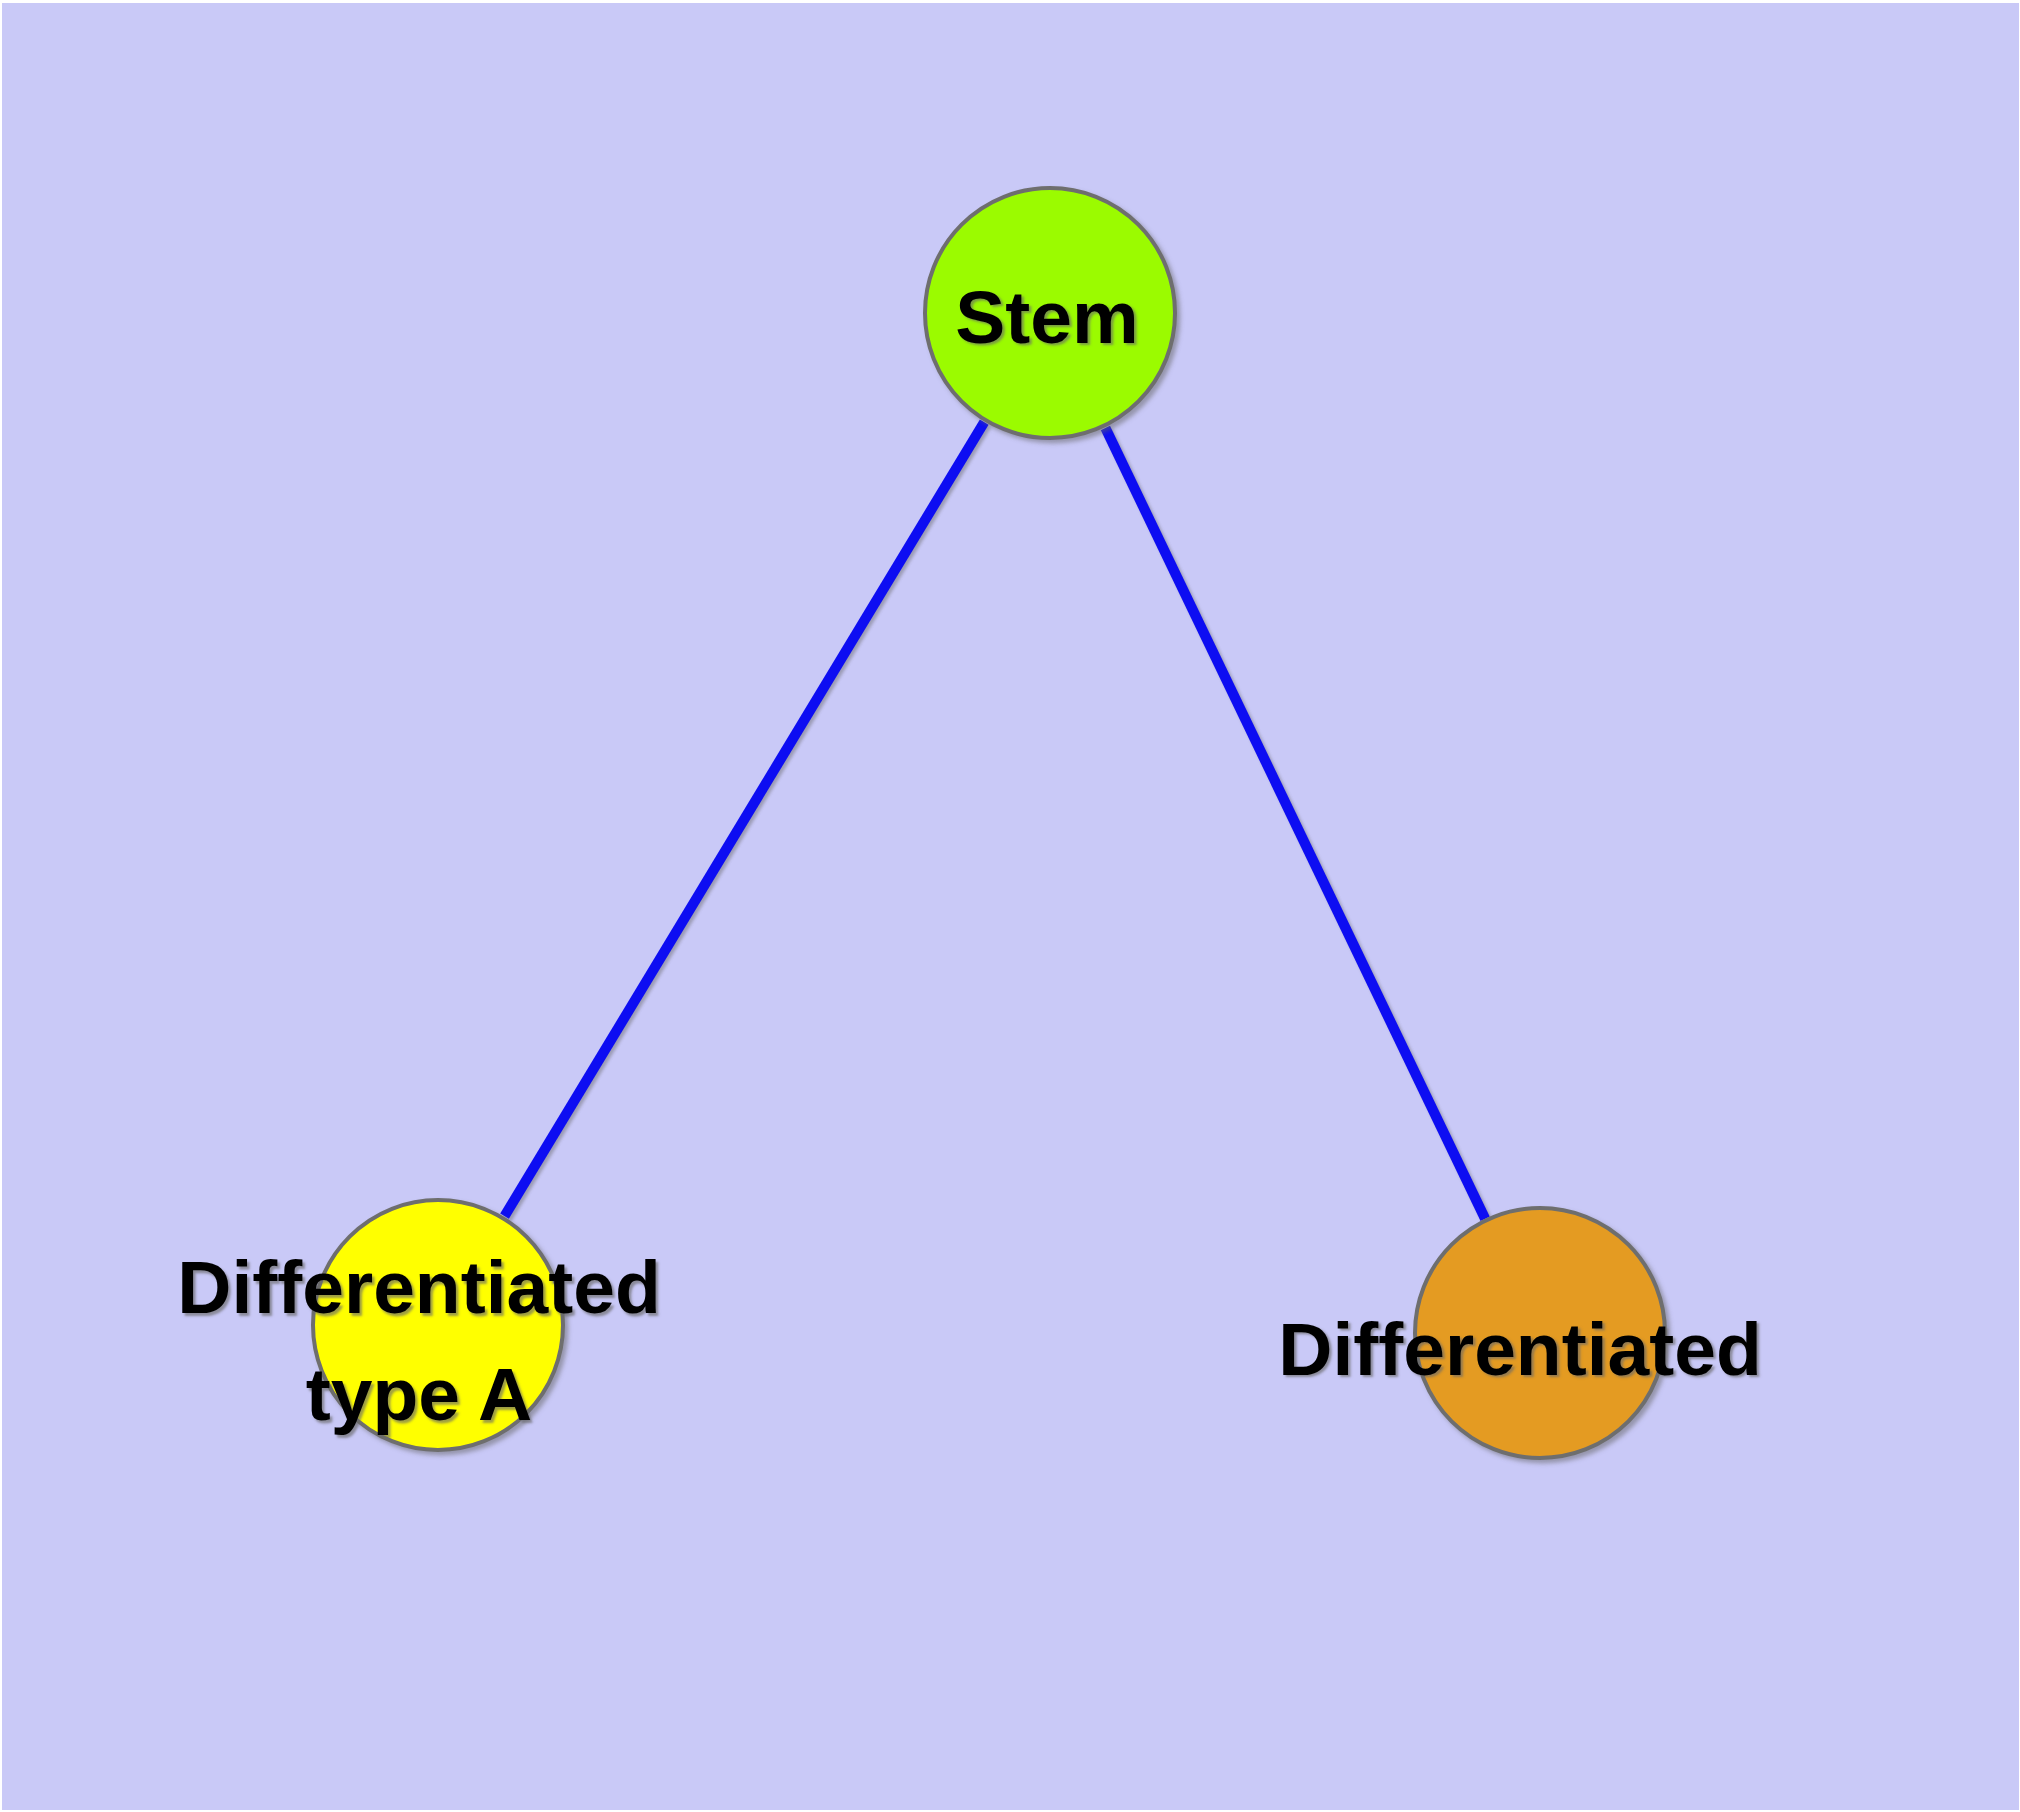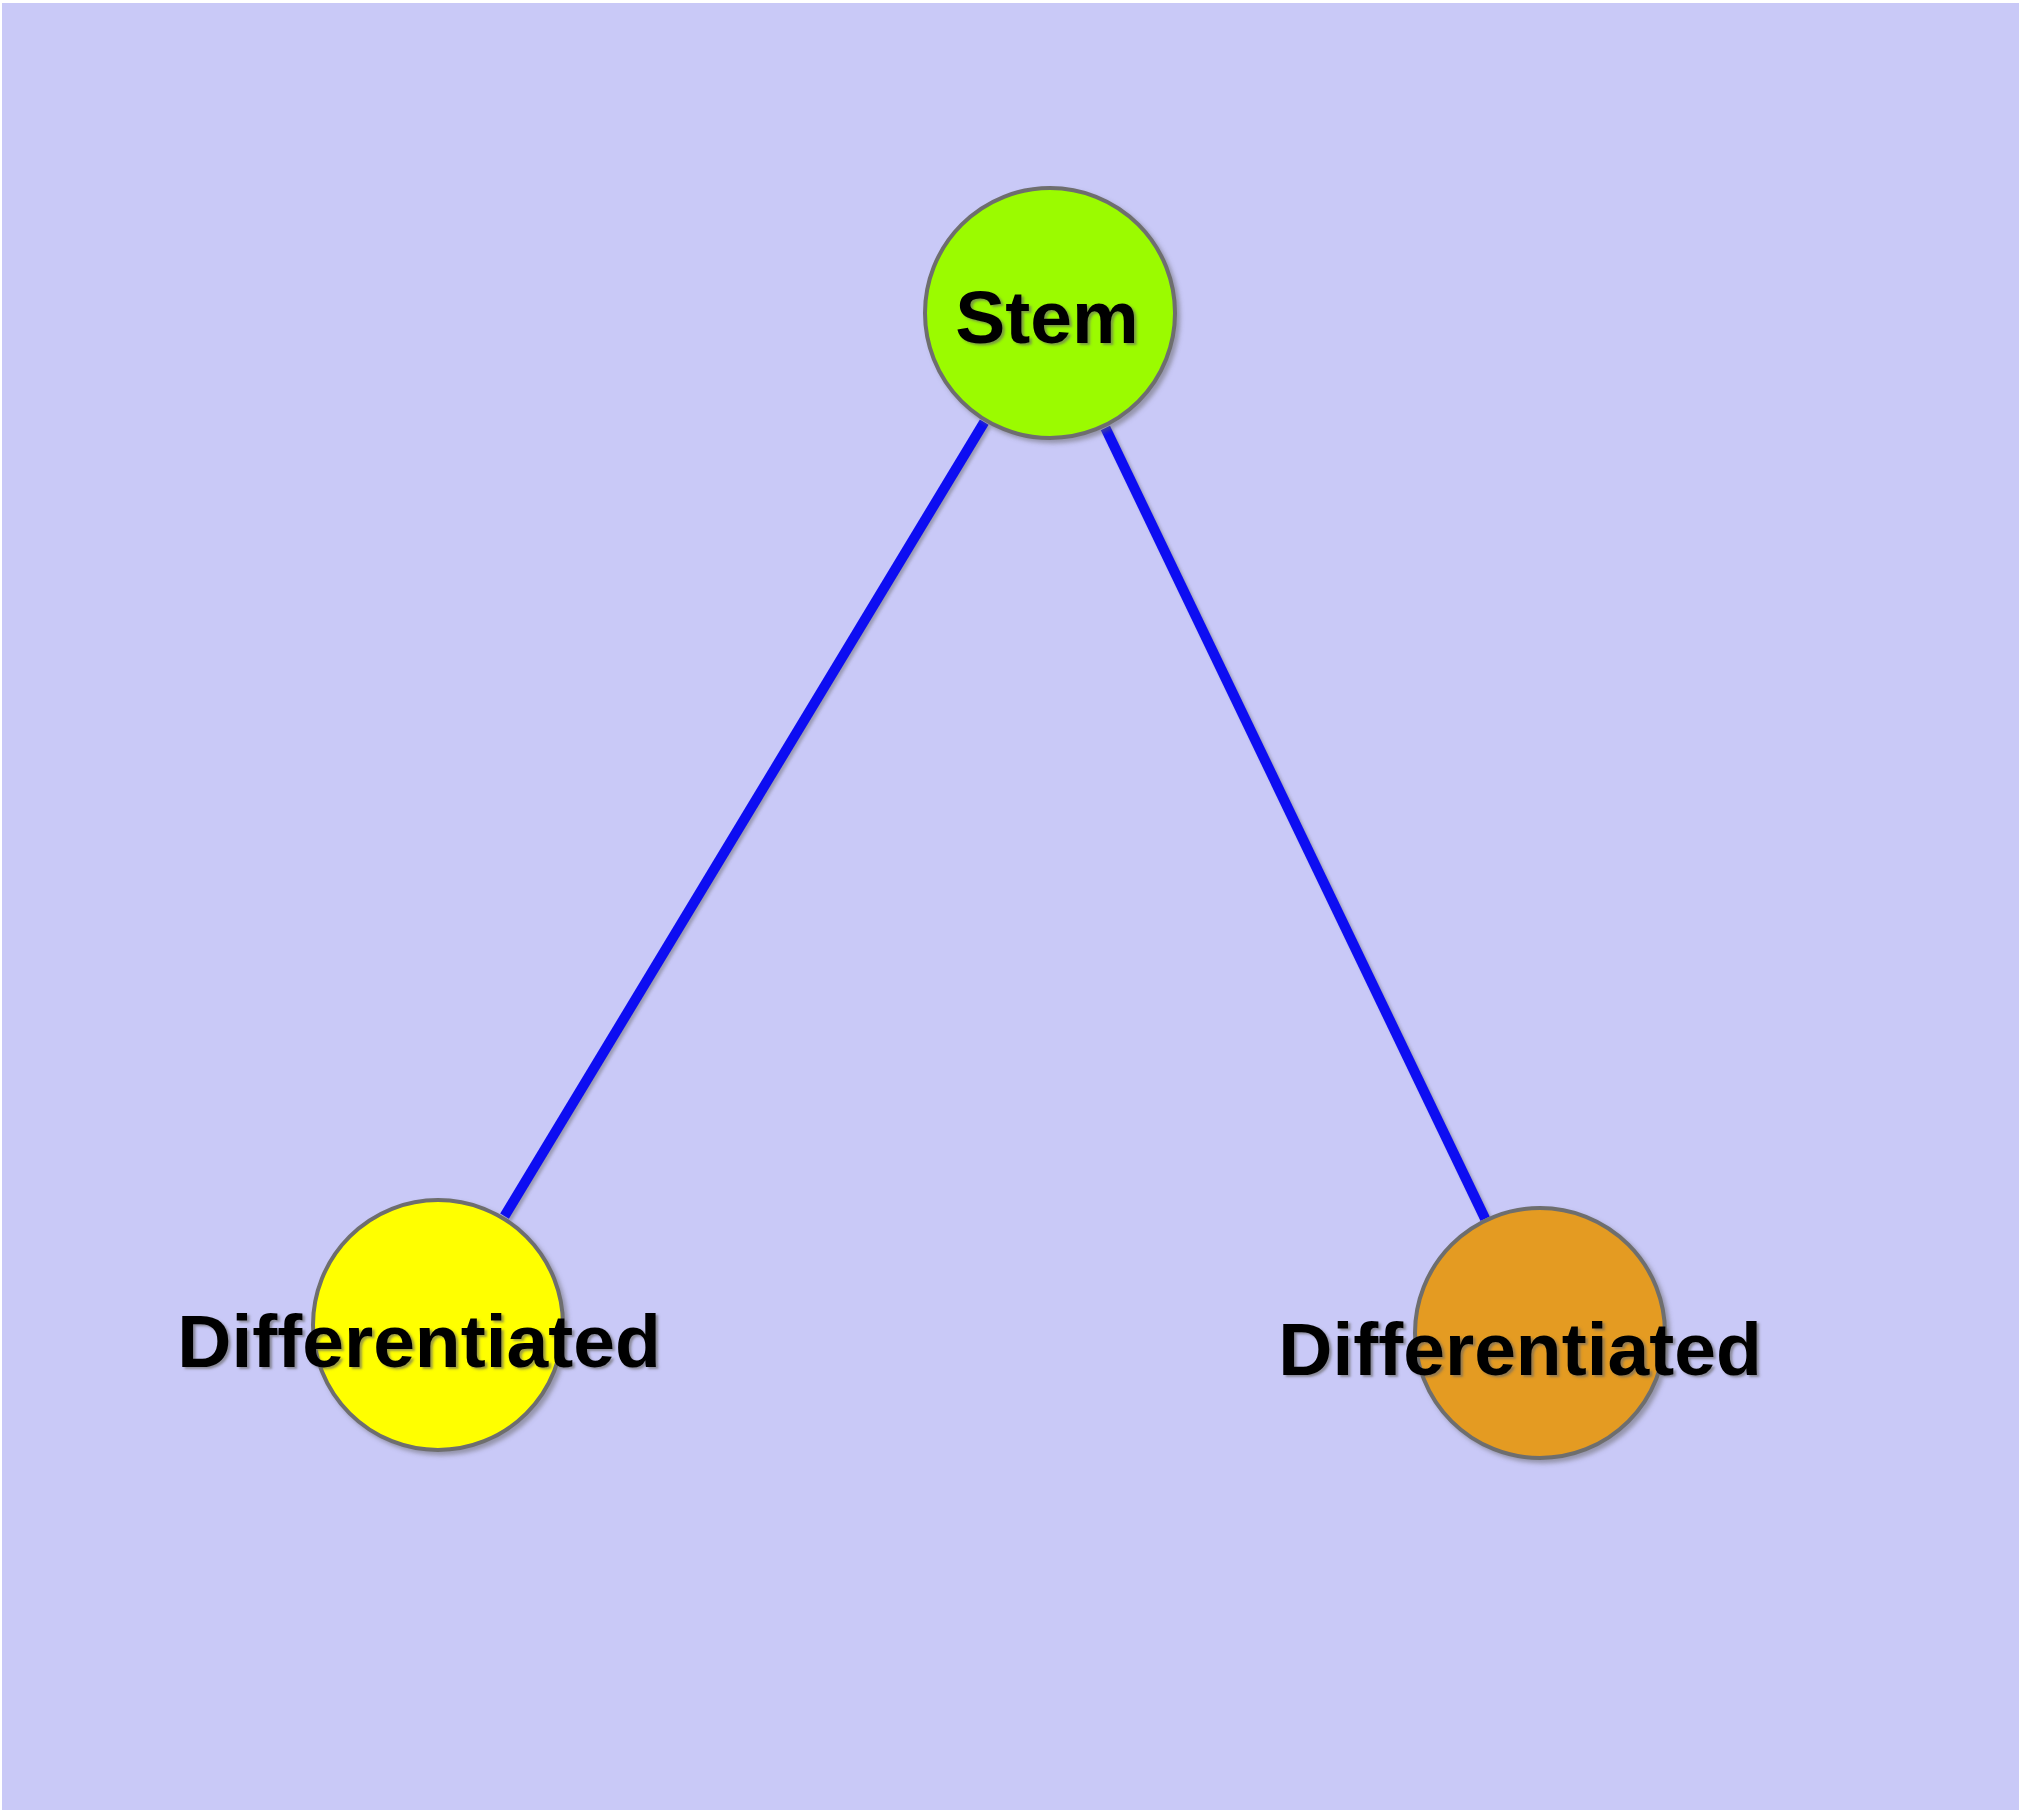--- a/index.html
+++ b/index.html
@@ -48,20 +48,21 @@
     </svg>
 
     <div class="node node-stem" style="background-color: rgb(155, 251, 0);"></div>
     <div class="node node-a" style="background-color: rgb(255, 255, 0);"></div>
     <div class="node node-b" style="background-color: rgb(228, 155, 34);"></div>
 
     <div class="label label-stem">Stem</div>
 
     <div class="label label-a">
       <div>Differentiated</div>
+      <div>type A</div>
     </div>
 
     <div class="label label-b">
       <div>Differentiated</div>
     </div>
 
     <div class="frame"></div>
   </div>
 </div>
 

